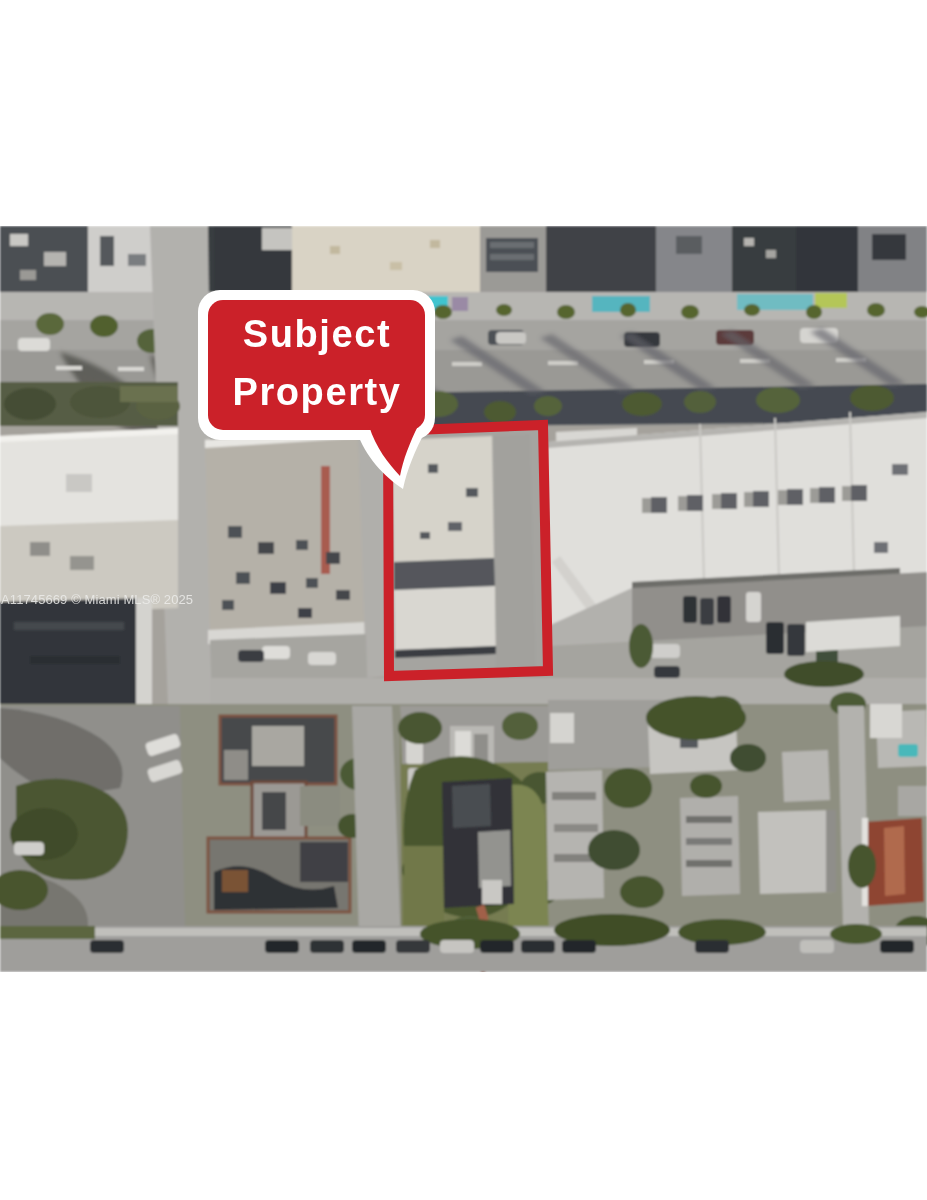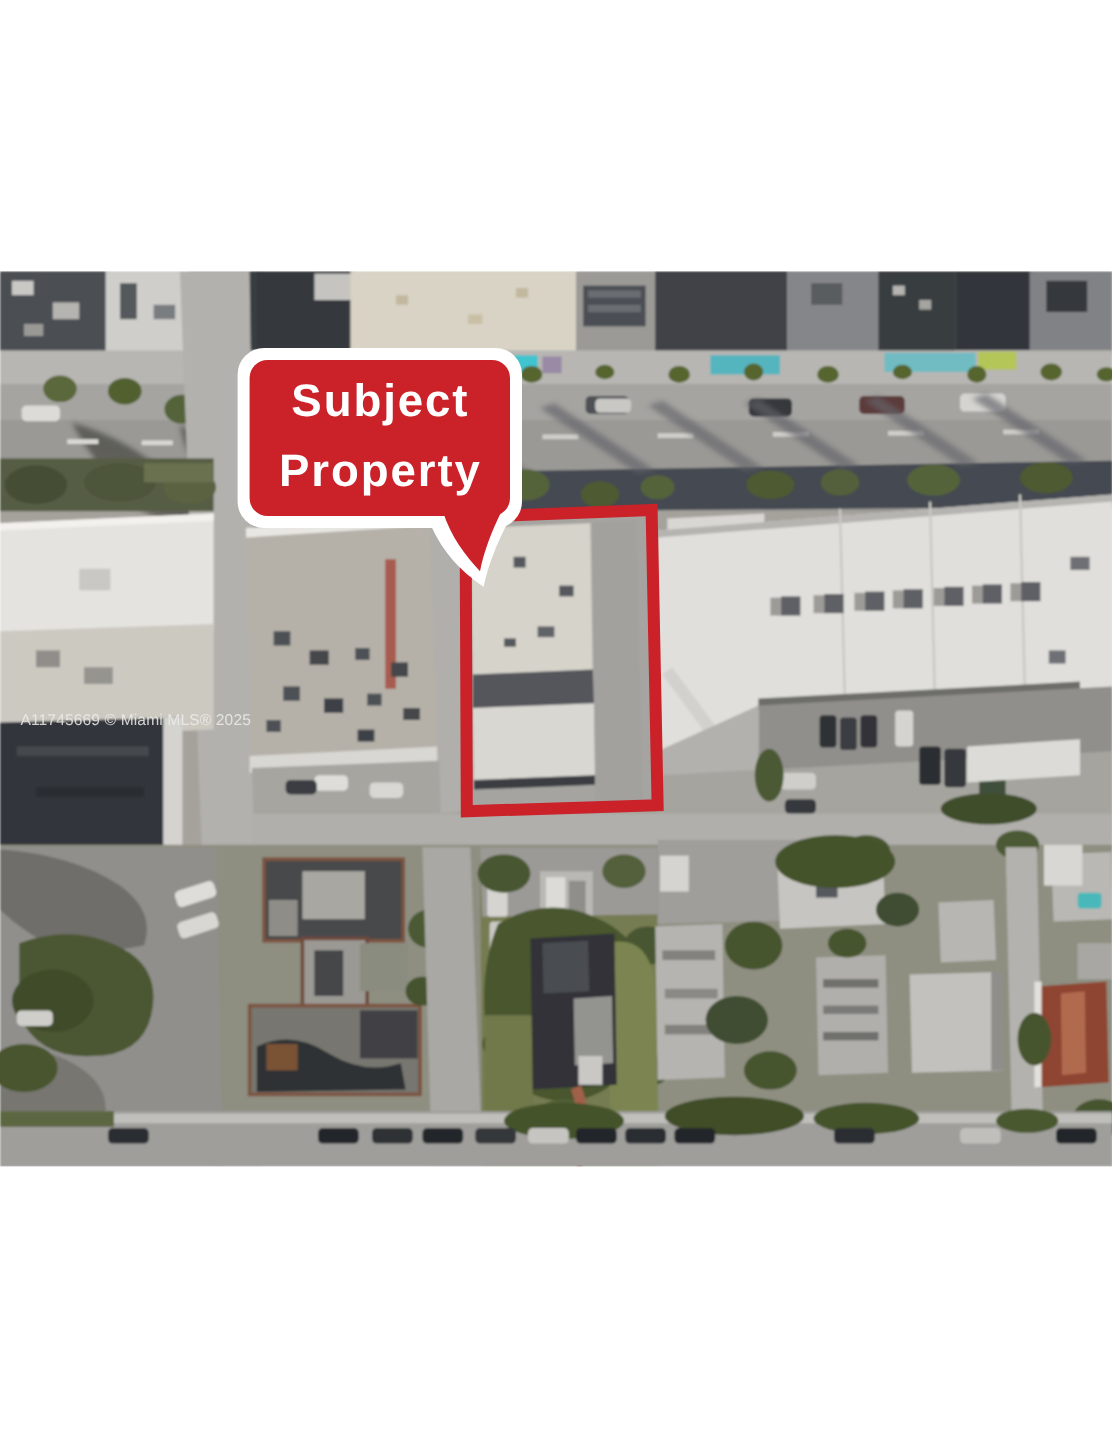--- a/index.html
+++ b/index.html
@@ -1,19 +1,19 @@
 <!DOCTYPE html>
 <html><head>
 <meta charset="utf-8">
 <style>
 html,body{margin:0;padding:0;background:#ffffff;}
 .page{position:relative;width:927px;height:1200px;background:#ffffff;overflow:hidden;font-family:"Liberation Sans",sans-serif;}
 .photo{position:absolute;left:0;top:226px;width:927px;height:746px;}
 .overlay{position:absolute;left:0;top:0;width:927px;height:1200px;}
-.wm{position:absolute;left:17px;top:592px;font-size:13px;color:rgba(236,236,234,0.85);letter-spacing:0.1px;text-align:center;}
+.wm{position:absolute;left:1px;top:592px;font-size:13px;color:rgba(236,236,234,0.85);letter-spacing:0.1px;text-align:center;}
 </style>
 </head>
 <body>
 <div class="page">
 
 <svg class="photo" viewBox="0 0 927 746" preserveAspectRatio="none">
 <defs>
 <filter id="soft" x="-5%" y="-5%" width="110%" height="110%">
           <feGaussianBlur stdDeviation="0.9"></feGaussianBlur>
         </filter>

